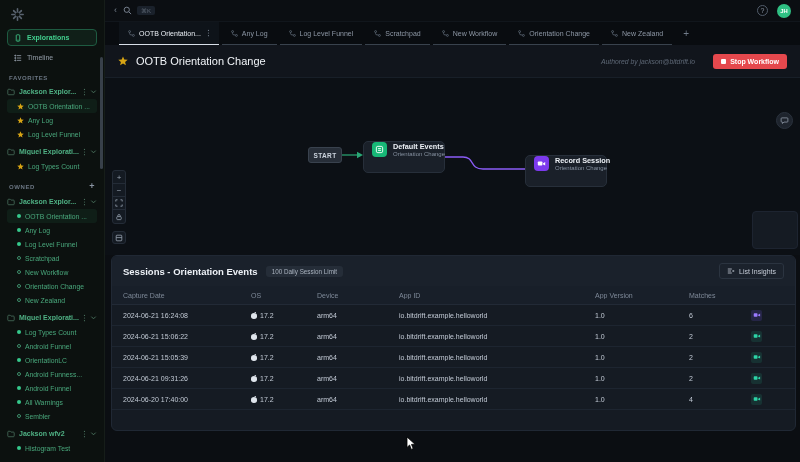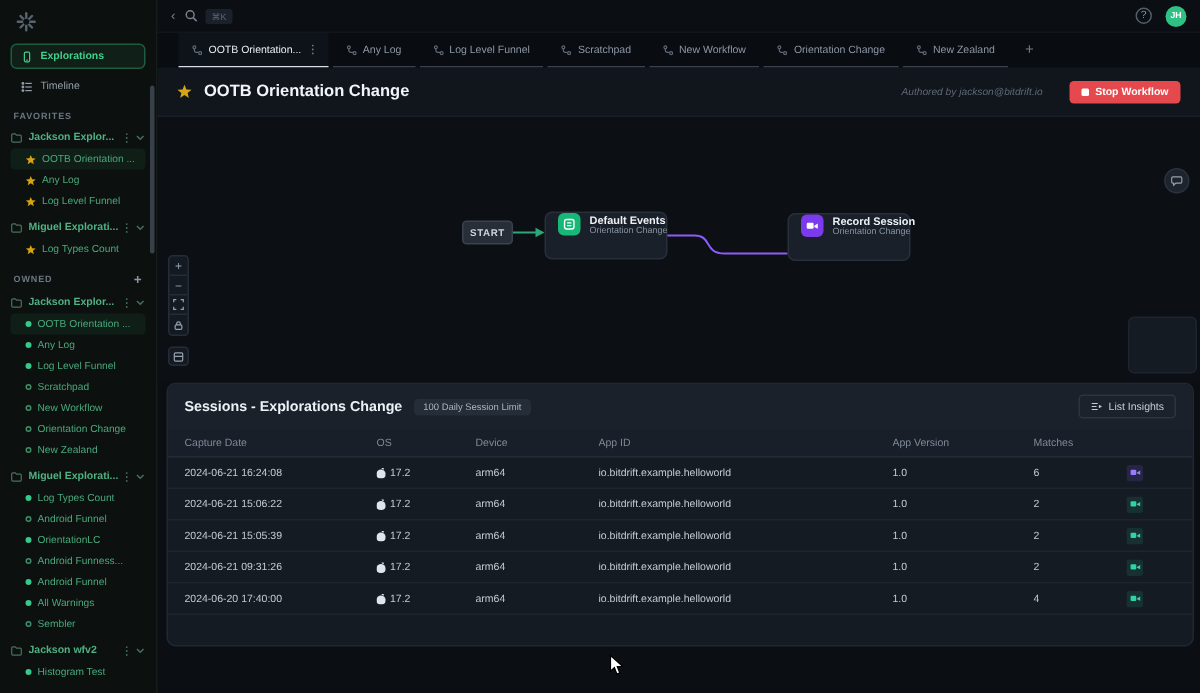--- a/index.html
+++ b/index.html
@@ -39,36 +39,36 @@
 
   .tabbar{height:23px;background:#090c10;display:flex;align-items:stretch;gap:3px;padding-left:14px}
   .tab{display:flex;align-items:center;gap:4px;padding:0 9px;font-size:7px;color:#8d97a5;border-bottom:1px solid #39424d;cursor:pointer;white-space:nowrap}
   .tab .t-icon{color:#5f6a78;flex:none}
   .tab.active{color:#e9eef4;background:#0e1319;border-bottom-color:#d7dee7}
   .tab-kebab{color:#717c8a;margin-left:2px}
   .new-tab{align-self:center;color:#717c8a;font-size:10px;padding:0 8px;cursor:pointer}
 
   .wf-header{height:33px;background:#11151c;display:flex;align-items:center;padding:0 13px;gap:8px;border-bottom:1px solid #181f28}
   .wf-star{width:10px;height:10px;cursor:pointer}
-  .wf-title{font-size:11px;font-weight:bold;color:#f1f4f8}
+  .wf-title{font-size:11px;font-weight:normal;color:#f1f4f8}
   .authored{margin-left:auto;font-size:6.8px;font-style:italic;color:#5e6876}
   .stop-btn{display:flex;align-items:center;gap:4px;background:#e5484d;color:#fff;font-size:7px;font-weight:bold;padding:4px 8px;border-radius:3px;margin-left:10px;cursor:pointer}
   .stop-icon{width:5px;height:5px;background:#fff;border-radius:1px}
 
   
   .canvas{position:relative;height:177px;background:#0c1015;overflow:hidden}
   .edges{position:absolute;inset:0;pointer-events:none}
   .controls{position:absolute;left:7px;top:92px;width:14px;border:1px solid #242c37;border-radius:3px;overflow:hidden;background:#141a22}
   .ctrl{height:13px;display:flex;align-items:center;justify-content:center;color:#97a1af;font-size:8px;border-bottom:1px solid #242c37;cursor:pointer}
   .ctrl:last-child{border-bottom:none}
   .ctrl-extra{position:absolute;left:7px;top:153px;width:14px;height:13px;border:1px solid #242c37;border-radius:3px;background:#141a22;display:flex;align-items:center;justify-content:center;color:#97a1af;cursor:pointer}
   .start-node{position:absolute;left:203px;top:69px;width:34px;height:16px;background:#272e38;border:1px solid #39424e;border-radius:3px;color:#ccd4de;font-size:6.5px;font-weight:bold;letter-spacing:.4px;display:flex;align-items:center;justify-content:center;cursor:grab}
   .flow-node{position:absolute;display:flex;align-items:flex-start;gap:6px;background:#1a2029;border:1px solid #272f3a;border-radius:5px;padding:0 8px;height:32px;width:82px;cursor:grab}
   .node-default{left:258px;top:63px}
-  .node-record{left:420px;top:64px}
+  .node-record{left:420px;top:77px}
   .node-icon{width:15px;height:15px;border-radius:4px;display:flex;align-items:center;justify-content:center;flex:none}
   .node-icon.green{background:#17b877}
   .node-icon.purple{background:#7c3aed}
   .node-title{font-size:7.3px;font-weight:bold;color:#edf1f6;line-height:1.25;white-space:nowrap}
   .node-sub{font-size:6px;color:#8691a0;line-height:1.25;white-space:nowrap}
   .chat-btn{position:absolute;left:671px;top:34px;width:17px;height:17px;border-radius:50%;background:#1e242d;border:1px solid #2a323d;display:flex;align-items:center;justify-content:center;color:#97a1af;cursor:pointer}
   .minimap{position:absolute;left:647px;top:133px;width:46px;height:38px;background:#151b23;border:1px solid #1d2430;border-radius:4px;cursor:pointer}
 
   
   .sessions{margin:0 4px 0 6px;height:176px;background:#151b23;border:1px solid #202834;border-radius:6px;overflow:hidden}
@@ -460,21 +460,21 @@
         <svg viewBox="0 0 12 12" width="9" height="9" fill="none" stroke="currentColor" stroke-width="1">
             <path d="M2.5 2.5 h7 a1 1 0 0 1 1 1 v3.6 a1 1 0 0 1 -1 1 h-4.2 l-2.1 1.9 v-1.9 h-0.7 a1 1 0 0 1 -1 -1 v-3.6 a1 1 0 0 1 1 -1 z"></path>
           </svg>
       </div>
 
       <div class="minimap"></div>
     </div>
 
     <div class="sessions">
       <div class="sess-header">
-        <span class="sess-title">Sessions - Explorations Change</span>
+        <span class="sess-title">Sessions - Orientation Events</span>
         <span class="badge">100 Daily Session Limit</span>
         <div class="insights-btn">
           <svg viewBox="0 0 10 10" width="8" height="8" stroke="currentColor" stroke-width="1" fill="currentColor">
               <line x1="1" y1="2.5" x2="6" y2="2.5"></line>
               <line x1="1" y1="5" x2="5" y2="5"></line>
               <line x1="1" y1="7.5" x2="6" y2="7.5"></line>
               <polygon points="7,3.6 9.6,5 7,6.4" stroke="none"></polygon>
             </svg>
           <span>List Insights</span>
         </div>

